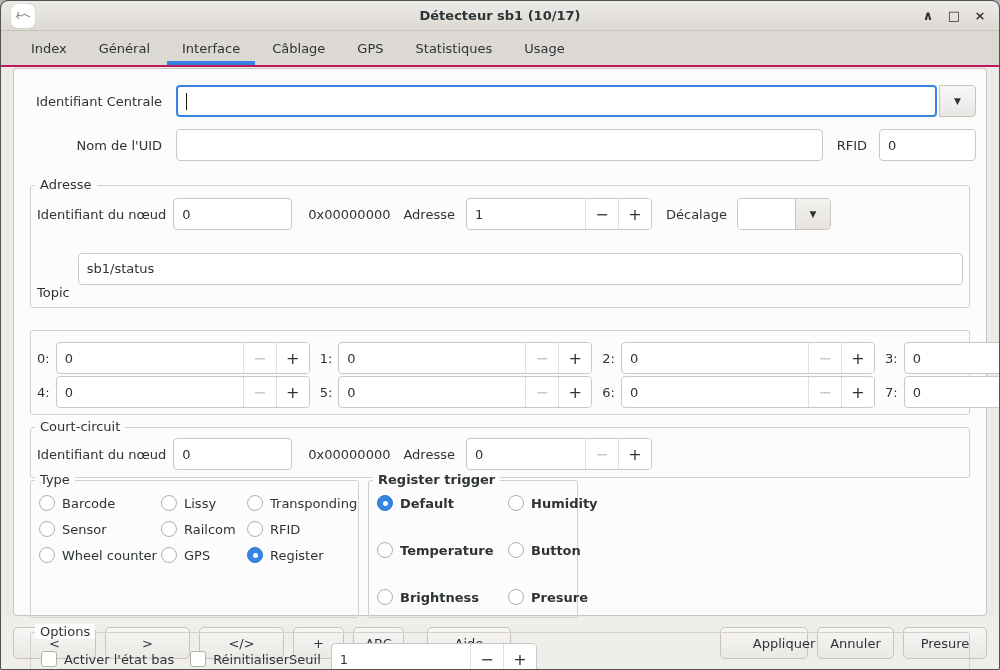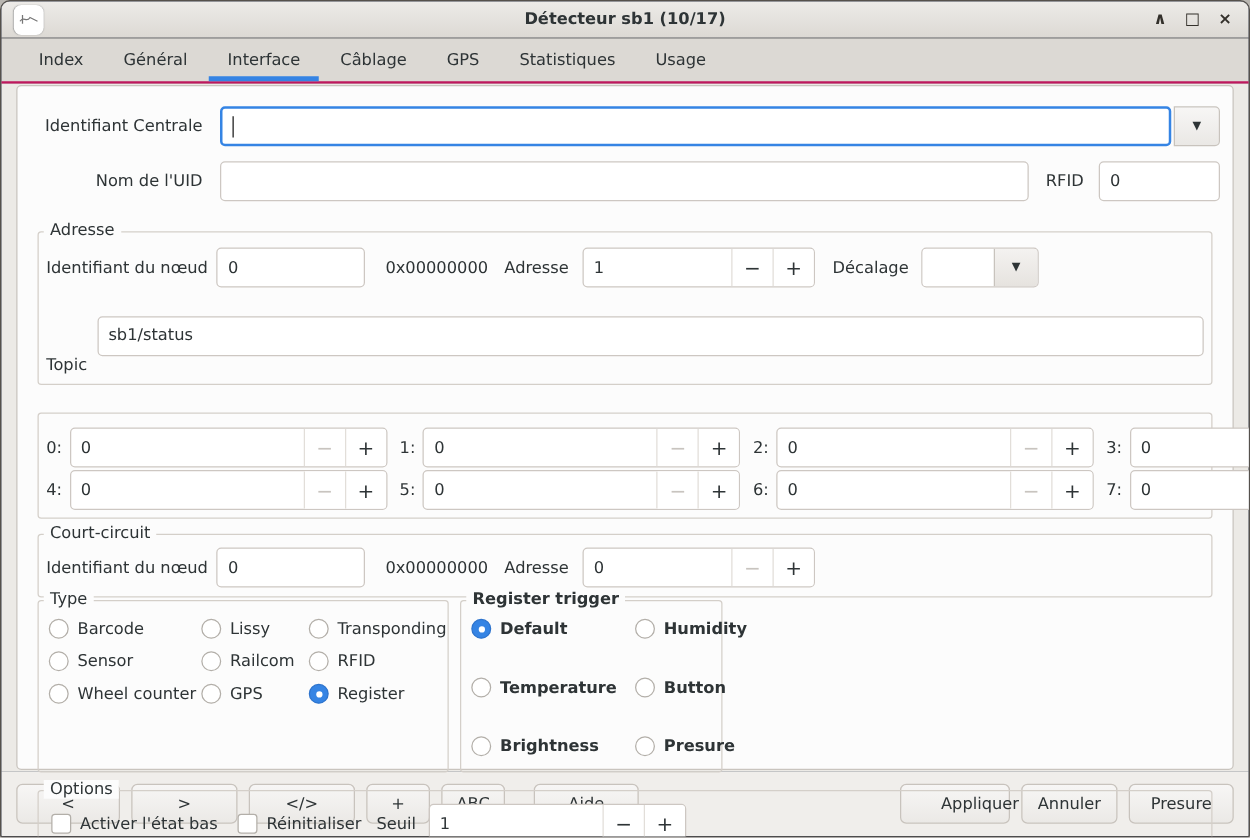--- a/index.html
+++ b/index.html
@@ -317,21 +317,21 @@
         </div>
       </div>
 
       <div class="group" style="padding:10px 10px 7px;">
         <span class="gtitle">Options</span>
         <div class="frow">
           <div class="opt" style="margin-right:16px;">
             <span class="cb"></span>
             <span class="lbl">Activer l'état bas</span>
           </div>
-          <div class="opt" style="margin-right:12px;">
+          <div class="opt" style="">
             <span class="cb"></span>
             <span class="lbl">Réinitialiser</span>
           </div>
           <span class="lbl" style="margin-right:10px;">Seuil</span>
           <div class="spin" style="width:206px;">
             <input value="1" style="">
             <span class="sbtn">−</span>
             <span class="sbtn">+</span>
           </div>
         </div>

